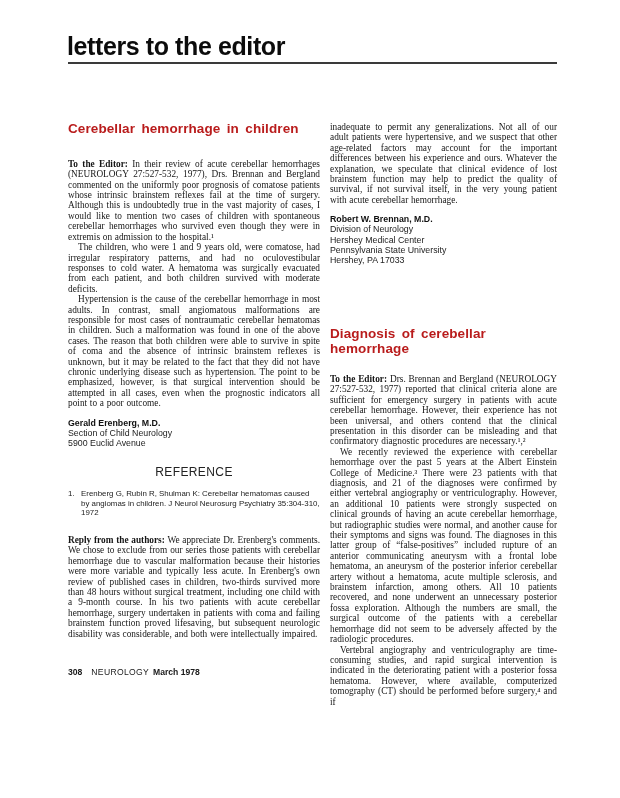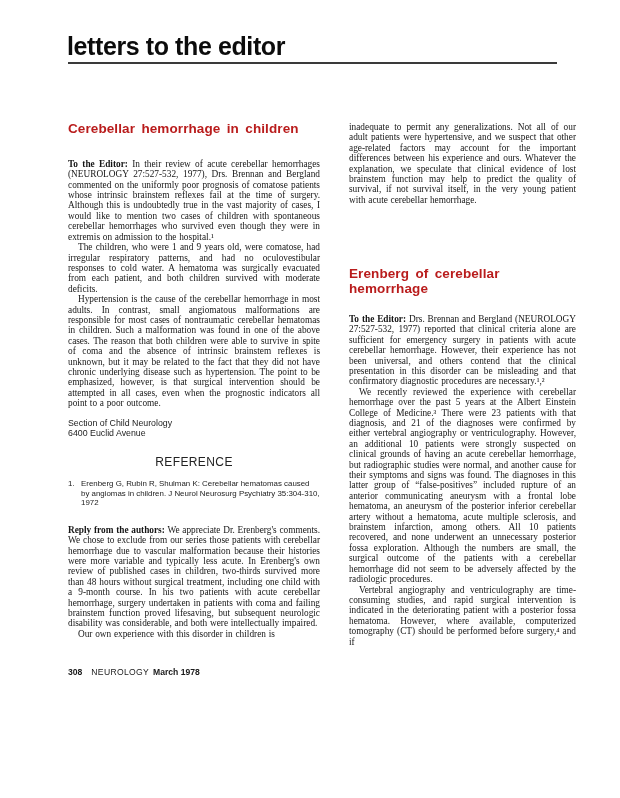--- a/index.html
+++ b/index.html
@@ -11,21 +11,21 @@
   .masthead{
     position:absolute;left:67px;top:34px;
     font-family:"Liberation Sans",sans-serif;font-weight:bold;
     font-size:25px;letter-spacing:-0.4px;line-height:1;color:#0c0c0c;
   }
   .masthead-rule{
     position:absolute;left:68px;top:62px;width:489px;height:2px;background:#3a3a3a;
   }
   .col{position:absolute;top:122px;}
   .col-left{left:68px;width:252px;}
-  .col-right{left:349px;width:227px;}
+  .col-right{left:330px;width:227px;}
   .letter-title{
     margin:0 0 22px 0;font-family:"Liberation Sans",sans-serif;
     font-weight:bold;font-size:13.5px;line-height:1.1;color:#b91c1c;
     word-spacing:2.5px;letter-spacing:0.1px;
   }
   .para{
     margin:0;text-align:justify;font-size:9.3px;line-height:10.4px;
     word-spacing:0.4px;
   }
   .para.indent{text-indent:10px;}
@@ -68,43 +68,50 @@
 
     <h2 class="letter-title">Cerebellar hemorrhage in children</h2>
 
     <p class="para"><span class="lead">To the Editor:</span><span> In their review of acute cerebellar hemorrhages (NEUROLOGY 27:527-532, 1977), Drs. Brennan and Bergland commented on the uniformly poor prognosis of comatose patients whose intrinsic brainstem reflexes fail at the time of surgery. Although this is undoubtedly true in the vast majority of cases, I would like to mention two cases of children with spontaneous cerebellar hemorrhages who survived even though they were in extremis on admission to the hospital.¹</span></p>
 
     <p class="para indent">The children, who were 1 and 9 years old, were comatose, had irregular respiratory patterns, and had no oculovestibular responses to cold water. A hematoma was surgically evacuated from each patient, and both children survived with moderate deficits.</p>
 
     <p class="para indent">Hypertension is the cause of the cerebellar hemorrhage in most adults. In contrast, small angiomatous malformations are responsible for most cases of nontraumatic cerebellar hematomas in children. Such a malformation was found in one of the above cases. The reason that both children were able to survive in spite of coma and the absence of intrinsic brainstem reflexes is unknown, but it may be related to the fact that they did not have chronic underlying disease such as hypertension. The point to be emphasized, however, is that surgical intervention should be attempted in all cases, even when the prognostic indicators all point to a poor outcome.</p>
 
     <div class="sig">
+      <div class="sig-name">Gerald Erenberg, M.D.</div>
       <div class="sig-line">Section of Child Neurology</div>
-      <div class="sig-line">6400 Euclid Avenue</div>
+      <div class="sig-line">5900 Euclid Avenue</div>
     </div>
 
     <div class="ref-head">REFERENCE</div>
 
     <div class="ref-item">
       <span class="ref-num">1.</span>
       <span class="ref-text">Erenberg G, Rubin R, Shulman K: Cerebellar hematomas caused by angiomas in children. J Neurol Neurosurg Psychiatry 35:304-310, 1972</span>
     </div>
 
     <p class="para reply"><span class="lead">Reply from the authors:</span><span> We appreciate Dr. Erenberg's comments. We chose to exclude from our series those patients with cerebellar hemorrhage due to vascular malformation because their histories were more variable and typically less acute. In Erenberg's own review of published cases in children, two-thirds survived more than 48 hours without surgical treatment, including one child with a 9-month course. In his two patients with acute cerebellar hemorrhage, surgery undertaken in patients with coma and failing brainstem function proved lifesaving, but subsequent neurologic disability was considerable, and both were intellectually impaired.</span></p>
 
-    <p class="para indent">Our own experience with this disorder in children is</p>
 
   </div>
 
   <div class="col col-right">
 
     <p class="para">inadequate to permit any generalizations. Not all of our adult patients were hypertensive, and we suspect that other age-related factors may account for the important differences between his experience and ours. Whatever the explanation, we speculate that clinical evidence of lost brainstem function may help to predict the quality of survival, if not survival itself, in the very young patient with acute cerebellar hemorrhage.</p>
 
+    <div class="sig">
+      <div class="sig-name">Robert W. Brennan, M.D.</div>
+      <div class="sig-line">Division of Neurology</div>
+      <div class="sig-line">Hershey Medical Center</div>
+      <div class="sig-line">Pennsylvania State University</div>
+      <div class="sig-line">Hershey, PA 17033</div>
+    </div>
 
-    <h2 class="letter-title letter2-title">Erenberg of cerebellar hemorrhage</h2>
+    <h2 class="letter-title letter2-title">Diagnosis of cerebellar hemorrhage</h2>
 
     <p class="para"><span class="lead">To the Editor:</span><span> Drs. Brennan and Bergland (NEUROLOGY 27:527-532, 1977) reported that clinical criteria alone are sufficient for emergency surgery in patients with acute cerebellar hemorrhage. However, their experience has not been universal, and others contend that the clinical presentation in this disorder can be misleading and that confirmatory diagnostic procedures are necessary.¹,²</span></p>
 
     <p class="para indent">We recently reviewed the experience with cerebellar hemorrhage over the past 5 years at the Albert Einstein College of Medicine.³ There were 23 patients with that diagnosis, and 21 of the diagnoses were confirmed by either vertebral angiography or ventriculography. However, an additional 10 patients were strongly suspected on clinical grounds of having an acute cerebellar hemorrhage, but radiographic studies were normal, and another cause for their symptoms and signs was found. The diagnoses in this latter group of “false-positives” included rupture of an anterior communicating aneurysm with a frontal lobe hematoma, an aneurysm of the posterior inferior cerebellar artery without a hematoma, acute multiple sclerosis, and brainstem infarction, among others. All 10 patients recovered, and none underwent an unnecessary posterior fossa exploration. Although the numbers are small, the surgical outcome of the patients with a cerebellar hemorrhage did not seem to be adversely affected by the radiologic procedures.</p>
 
     <p class="para indent">Vertebral angiography and ventriculography are time-consuming studies, and rapid surgical intervention is indicated in the deteriorating patient with a posterior fossa hematoma. However, where available, computerized tomography (CT) should be performed before surgery,⁴ and if</p>
 
   </div>
 
   <div class="footer">

